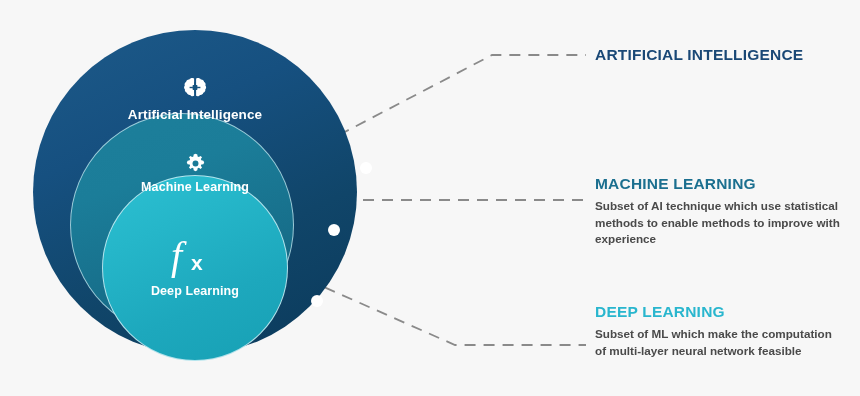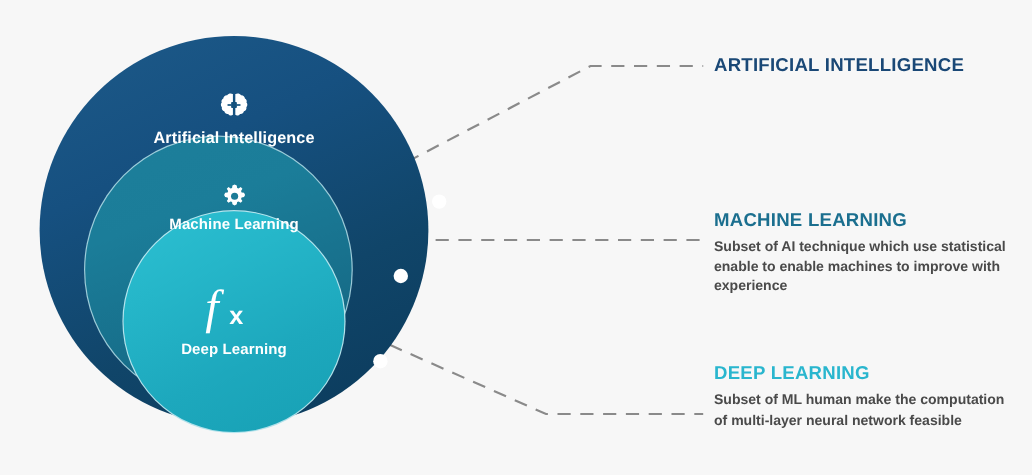--- a/index.html
+++ b/index.html
@@ -202,21 +202,21 @@
     <span class="connector-dot dot-ml"></span>
     <span class="connector-dot dot-dl"></span>
   </div>
 
   <div class="info-block block-ai">
     <span class="info-heading" style="color:#1a4876">ARTIFICIAL INTELLIGENCE</span>
   </div>
 
   <div class="info-block block-ml">
     <span class="info-heading" style="color:#1b6f8f">MACHINE LEARNING</span>
-    <span class="info-body">Subset of AI technique which use statistical enable to enable machines to improve with experience</span>
+    <span class="info-body">Subset of AI technique which use statistical methods to enable methods to improve with experience</span>
   </div>
 
   <div class="info-block block-dl">
     <span class="info-heading" style="color:#29b6ce">DEEP LEARNING</span>
-    <span class="info-body">Subset of ML human make the computation of multi-layer neural network feasible</span>
+    <span class="info-body">Subset of ML which make the computation of multi-layer neural network feasible</span>
   </div>
 
 </div>
 
 </body></html>

